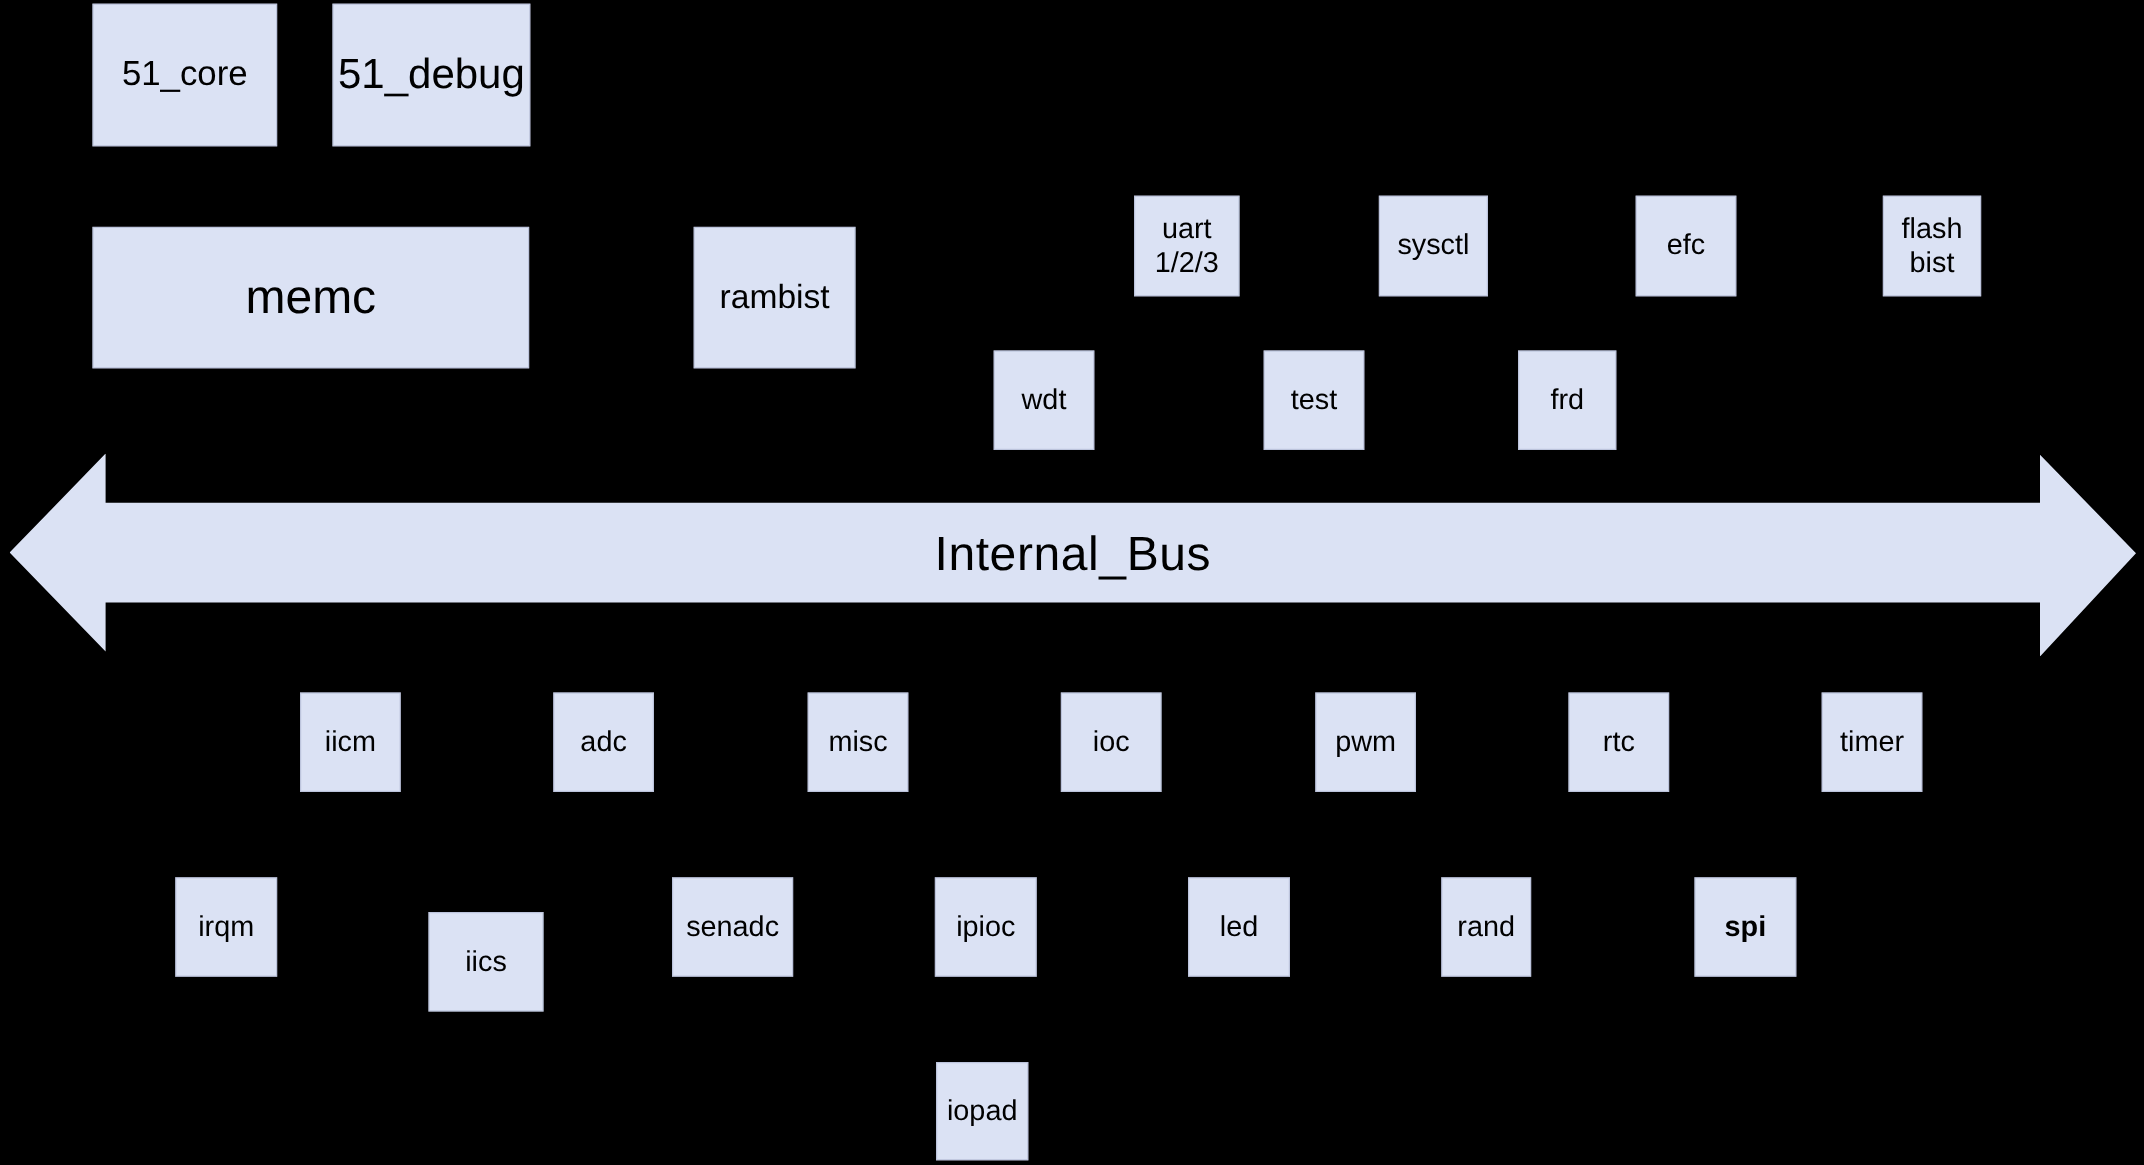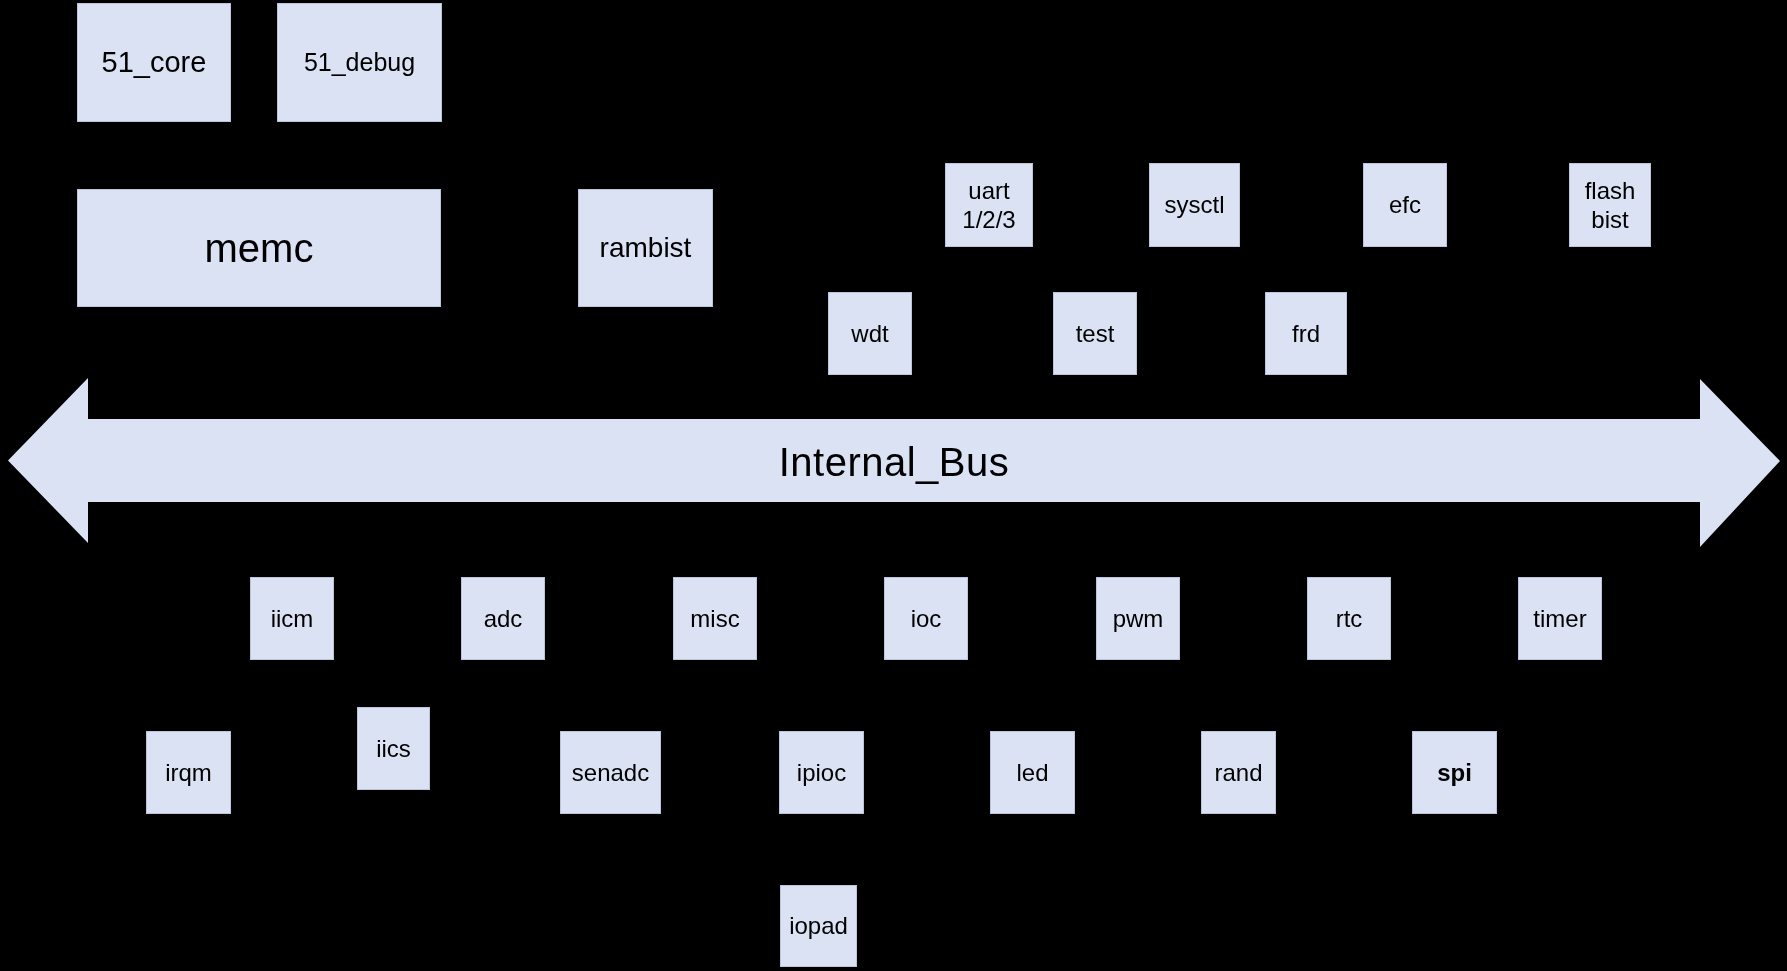--- a/index.html
+++ b/index.html
@@ -39,21 +39,21 @@
     font-size:40px;
     letter-spacing:.5px;
   }
 </style>
 </head>
 <body>
 
 <div class="canvas">
 
   <div class="block" style="left:77px;top:3px;width:154px;height:119px;font-size:29px;">51_core</div>
-  <div class="block" style="left:277px;top:3px;width:165px;height:119px;font-size:25px;">51_debug</div>
+  <div class="block" style="left:277px;top:3px;width:165px;height:119px;font-size:35px;">51_debug</div>
 
   <div class="block" style="left:77px;top:189px;width:364px;height:118px;font-size:40px;">memc</div>
   <div class="block" style="left:578px;top:189px;width:135px;height:118px;font-size:28px;">rambist</div>
 
   <div class="block" style="left:945px;top:163px;width:88px;height:84px;">uart
 1/2/3</div>
   <div class="block" style="left:1363px;top:163px;width:84px;height:84px;">efc</div>
   <div class="block" style="left:1149px;top:163px;width:91px;height:84px;">sysctl</div>
   <div class="block" style="left:1569px;top:163px;width:82px;height:84px;">flash
 bist</div>
@@ -68,21 +68,21 @@
 
   <div class="block" style="left:250px;top:577px;width:84px;height:83px;">iicm</div>
   <div class="block" style="left:461px;top:577px;width:84px;height:83px;">adc</div>
   <div class="block" style="left:673px;top:577px;width:84px;height:83px;">misc</div>
   <div class="block" style="left:884px;top:577px;width:84px;height:83px;">ioc</div>
   <div class="block" style="left:1096px;top:577px;width:84px;height:83px;">pwm</div>
   <div class="block" style="left:1307px;top:577px;width:84px;height:83px;">rtc</div>
   <div class="block" style="left:1518px;top:577px;width:84px;height:83px;">timer</div>
 
   <div class="block" style="left:146px;top:731px;width:85px;height:83px;">irqm</div>
-  <div class="block" style="left:357px;top:707px;width:73px;height:83px;">iics</div>
+  <div class="block" style="left:357px;top:760px;width:96px;height:83px;">iics</div>
   <div class="block" style="left:560px;top:731px;width:101px;height:83px;">senadc</div>
   <div class="block" style="left:779px;top:731px;width:85px;height:83px;">ipioc</div>
   <div class="block" style="left:990px;top:731px;width:85px;height:83px;">led</div>
   <div class="block" style="left:1201px;top:731px;width:75px;height:83px;">rand</div>
   <div class="block" style="left:1412px;top:731px;width:85px;height:83px;font-weight:bold;">spi</div>
 
   <div class="block" style="left:780px;top:885px;width:77px;height:82px;">iopad</div>
 
 </div>
 

